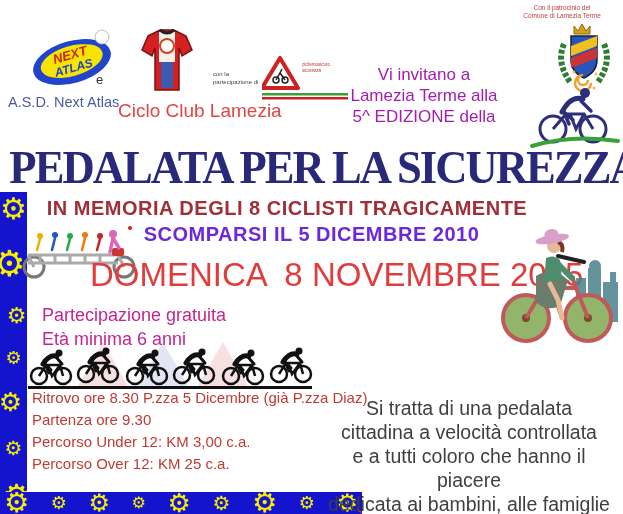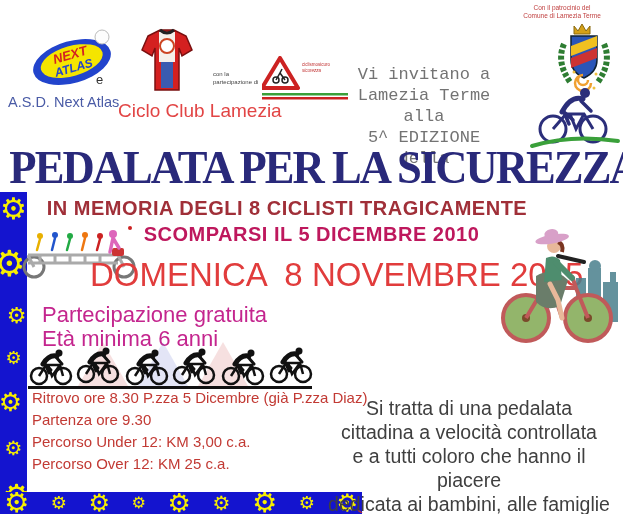--- a/index.html
+++ b/index.html
@@ -16,32 +16,32 @@
     display:flex;align-items:center;justify-content:space-between;overflow:hidden;padding:0 4px;}
   .gear{color:#f8ef00;font-family:"DejaVu Sans",sans-serif;line-height:1;}
   
   .patrocinio{right:6px;top:4px;width:110px;text-align:center;color:#c04040;
     font-size:6.5px;line-height:8px;}
   .asd-label{left:8px;top:94px;color:#4a5ba6;font-size:14.5px;}
   .e-conj{left:96px;top:72px;color:#333;font-size:13px;}
   .ciclo-label{left:118px;top:100px;color:#e24545;font-size:19px;}
   .partecip-di{left:213px;top:70px;width:52px;color:#444;font-size:6px;line-height:8px;}
   .sign-text{left:302px;top:62px;width:60px;color:#c03030;font-size:4.5px;line-height:6px;}
-  .invite{left:338px;top:64px;width:172px;text-align:center;color:#737373;
-    font-size:17px;line-height:21px;font-family:Liberation Mono, monospace;}
+  .invite{left:338px;top:64px;width:172px;text-align:center;color:#a21caf;
+    font-size:17px;line-height:21px;}
   
   .title{left:0;top:141px;width:623px;text-align:center;color:#29297a;
     font-family:"Liberation Serif",serif;font-weight:bold;font-size:46px;
     letter-spacing:-2px;white-space:nowrap;transform:scaleX(.97);}
   .memorial1{left:0;top:197px;width:574px;text-align:center;color:#a02f38;
     font-weight:bold;font-size:20px;letter-spacing:.5px;}
-  .memorial2{left:0;top:223px;width:623px;text-align:center;color:#be185d;
+  .memorial2{left:0;top:223px;width:623px;text-align:center;color:#6d28d9;
     font-weight:bold;font-size:20px;letter-spacing:.5px;}
   .event-date{left:90px;top:256px;color:#e13c3c;font-size:33px;white-space:pre;}
-  .participation{left:42px;top:303px;color:#c4258e;font-size:22px;line-height:24px;}
+  .participation{left:42px;top:303px;color:#c4258e;font-size:18px;line-height:24px;}
   .details{left:32px;top:387px;color:#c23a34;font-size:15px;line-height:22px;}
   .description{left:318px;top:358px;width:302px;text-align:center;color:#3f3f3f;
     font-size:19.5px;line-height:24px;margin-top:38px;}
   .helmet{left:354px;top:510px;color:#b03540;font-weight:bold;font-size:19px;}
   .riders-line{left:28px;top:386px;width:284px;height:3px;background:#111;}
   .faint-tri{opacity:.16;}
 </style>
 </head>
 <body>
 

